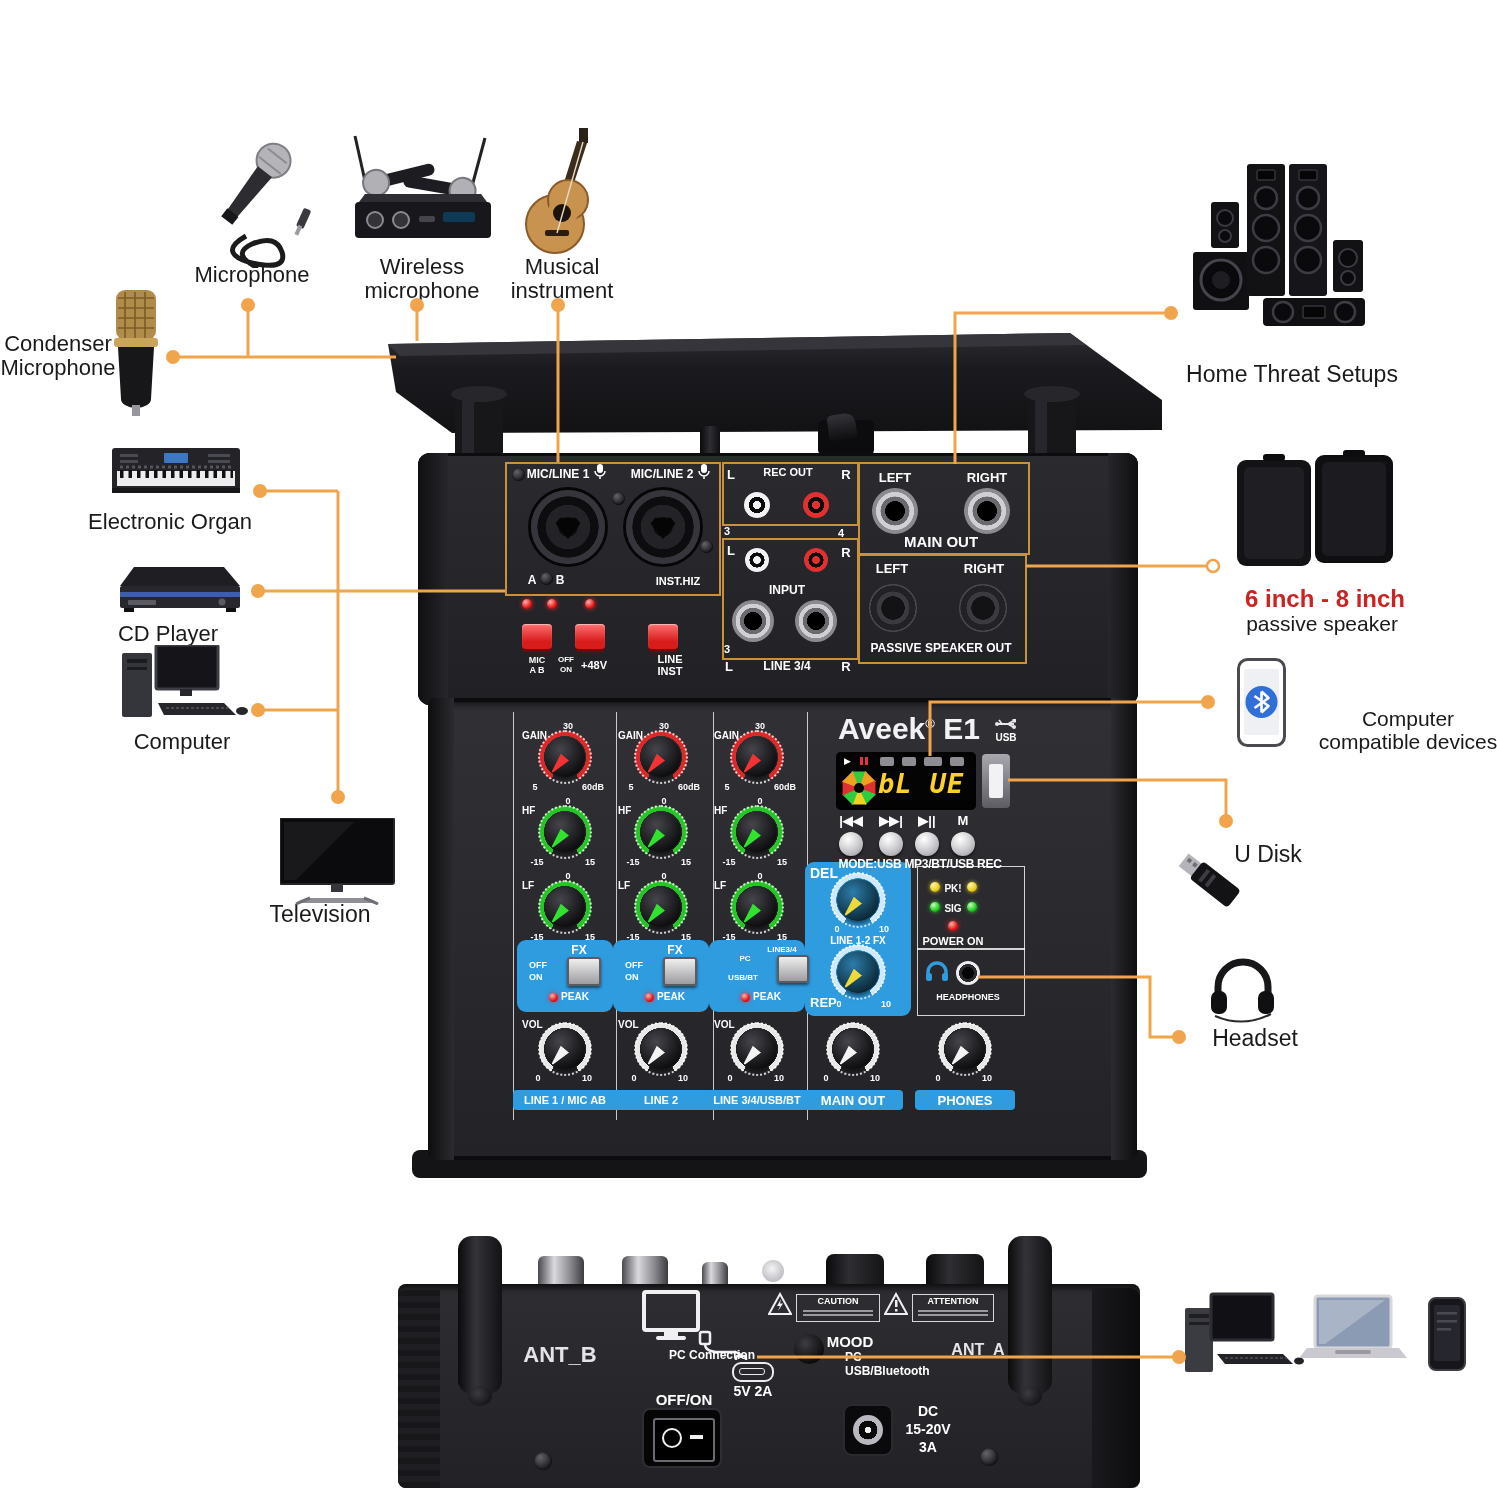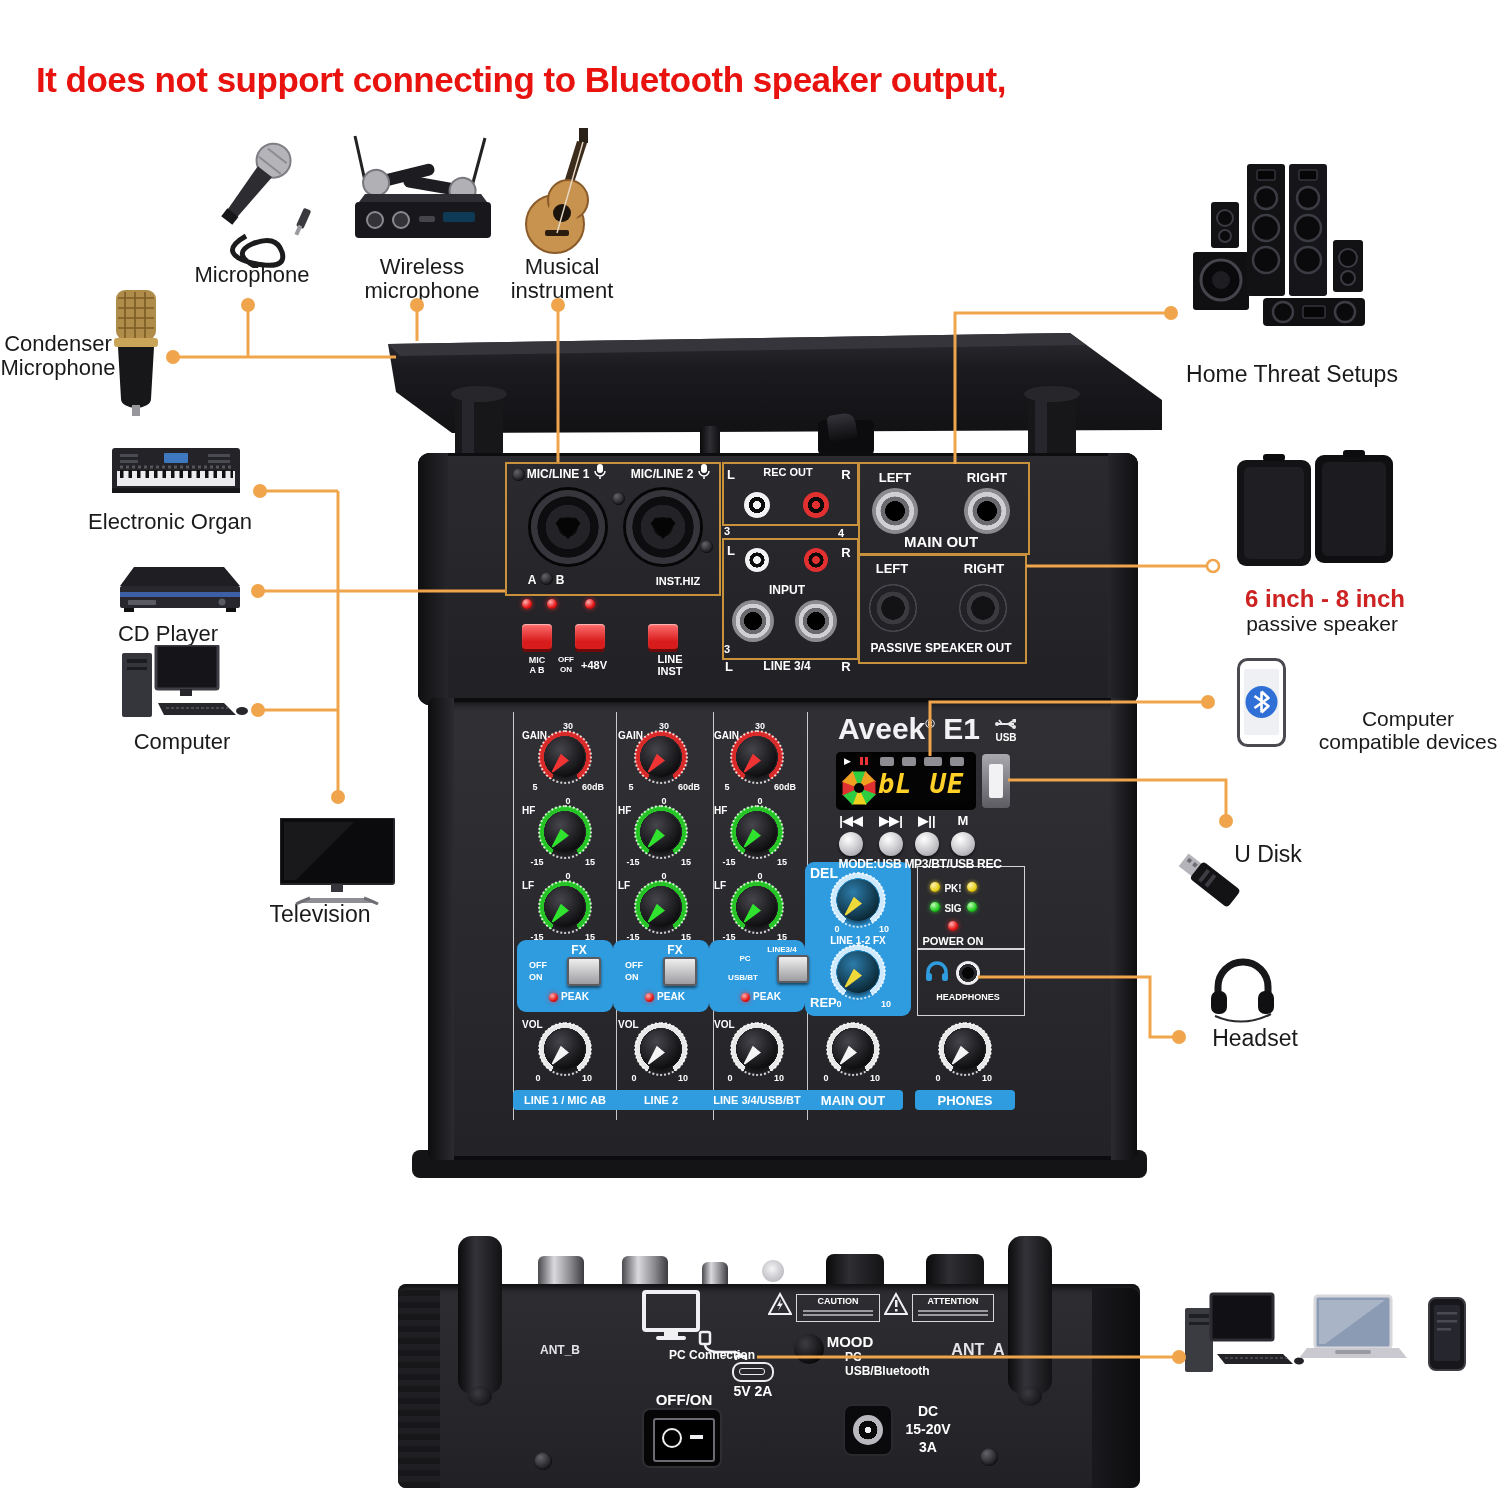--- a/index.html
+++ b/index.html
@@ -80,21 +80,20 @@
   .cyl{position:absolute;border-radius:6px 6px 0 0;}
   .cyl.metal{background:linear-gradient(90deg,#4a4a4e,#d9d9de 35%,#8b8b90 70%,#3c3c40);}
   .cyl.dark{background:linear-gradient(90deg,#0a0a0b,#2e2e33 40%,#141416);border-radius:8px 8px 0 0;}
   .cyl.white{background:radial-gradient(circle at 45% 40%,#f4f4f6,#a9a9af);border-radius:50%;}
 </style>
 </head>
 <body>
 
 <div id="canvas">
 
-  <div id="sub1" style="color: rgb(232, 18, 14);">It does not support connecting to Bluetooth speaker output,</div>
 
   <div class="dev" style="left:190px;top:138px;z-index:10">
     <svg width="140" height="130" viewBox="0 0 140 130">
       <g transform="rotate(38 70 40)">
         <circle cx="70" cy="18" r="17" fill="#b4b4b9"></circle>
         <circle cx="70" cy="18" r="17" fill="none" stroke="#7e7e84" stroke-width="2"></circle>
         <path d="M56 24 h28 M58 12 h24" stroke="#8b8b90" stroke-width="2"></path>
         <polygon points="61,32 79,32 76,86 64,86" fill="#2c2c31"></polygon>
         <rect x="63" y="84" width="14" height="10" fill="#17171a"></rect>
       </g>
@@ -653,21 +652,21 @@
 
     <div class="abs" style="left:458px;top:1236px;width:44px;height:158px;background:linear-gradient(90deg,#0b0b0c,#333339 40%,#121214);border-radius:14px;z-index:22"></div>
     <div class="abs" style="left:468px;top:1386px;width:24px;height:20px;background:radial-gradient(circle at 40% 35%,#3a3a40,#0a0a0b);border-radius:50%;z-index:22"></div>
     <div class="abs" style="left:1008px;top:1236px;width:44px;height:158px;background:linear-gradient(90deg,#0b0b0c,#333339 40%,#121214);border-radius:14px;z-index:22"></div>
     <div class="abs" style="left:1018px;top:1386px;width:24px;height:20px;background:radial-gradient(circle at 40% 35%,#3a3a40,#0a0a0b);border-radius:50%;z-index:22"></div>
 
     <div class="abs" style="left:398px;top:1284px;width:742px;height:204px;background:linear-gradient(#2d2d32,#222226);border-radius:8px;z-index:21;box-shadow:inset 0 4px 6px rgba(0,0,0,.7)"></div>
     <div class="abs" style="left:398px;top:1290px;width:42px;height:198px;background:repeating-linear-gradient(0deg,#17171a 0 6px,#1f1f23 6px 12px);border-radius:8px 0 0 8px;z-index:22"></div>
     <div class="abs" style="left:1092px;top:1288px;width:48px;height:200px;background:linear-gradient(90deg,#1a1a1e,#0c0c0e);border-radius:0 10px 10px 0;z-index:23"></div>
 
-    <span class="t" style="left:560px;top:1344px;font-size:12px;z-index:23;color:#e4e4e8">ANT_B</span>
+    <span class="t" style="left:560px;top:1344px;font-size:22px;z-index:23;color:#e4e4e8">ANT_B</span>
     <span class="t" style="left:978px;top:1342px;font-size:16px;z-index:23;color:#e4e4e8">ANT_A</span>
 
     <svg class="abs" style="left:640px;top:1290px;z-index:23" width="110" height="70">
       <rect x="4" y="2" width="54" height="38" rx="2" fill="none" stroke="#f0f0f2" stroke-width="4"></rect>
       <rect x="24" y="40" width="14" height="6" fill="#f0f0f2"></rect>
       <rect x="16" y="46" width="30" height="4" rx="2" fill="#f0f0f2"></rect>
       <rect x="60" y="42" width="10" height="12" rx="2" fill="none" stroke="#f0f0f2" stroke-width="2.5"></rect>
       <path d="M65 54 q0 8 14 8 h14 q8 0 8 6" stroke="#f0f0f2" stroke-width="2.5" fill="none"></path>
       <rect x="96" y="66" width="10" height="8" rx="2" fill="none" stroke="#f0f0f2" stroke-width="2.5"></rect>
     </svg>

